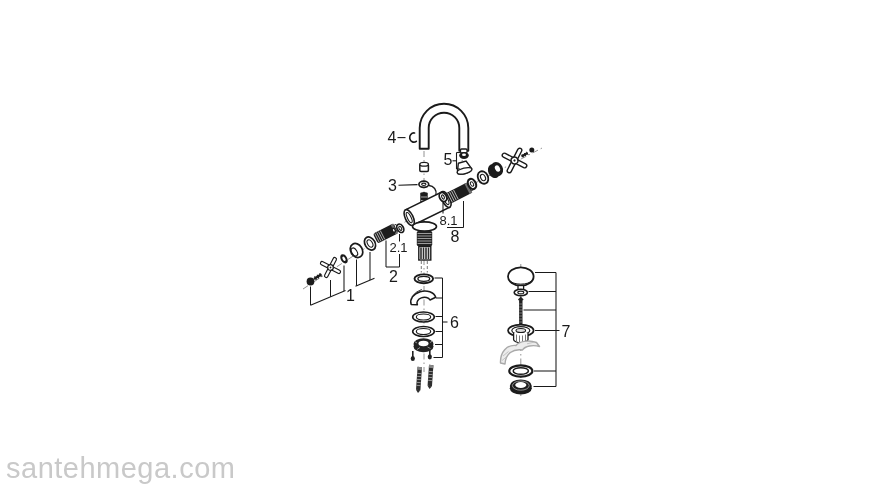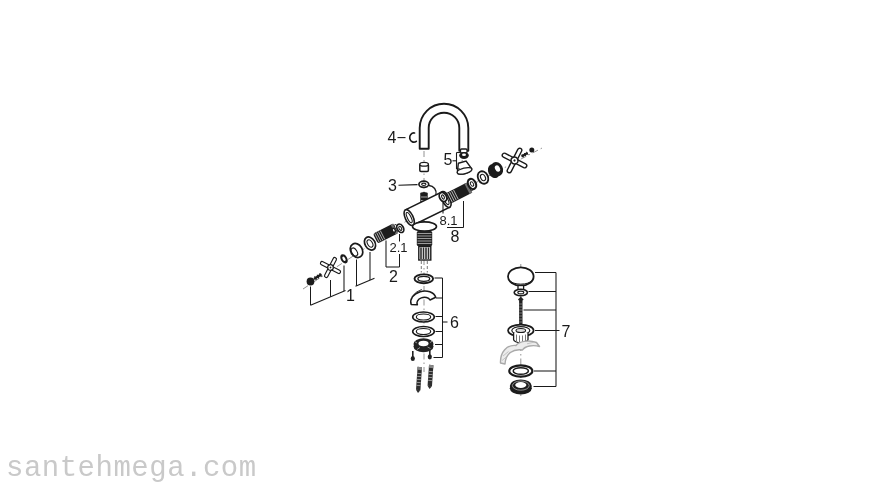--- a/index.html
+++ b/index.html
@@ -2,21 +2,21 @@
 <html><head>
 <meta charset="utf-8">
 <style>
   html,body{margin:0;padding:0;background:#fff;}
   #stage{position:relative;width:880px;height:500px;background:#ffffff;overflow:hidden;
          font-family:"Liberation Sans",sans-serif;}
   svg text{font-family:"Liberation Sans",sans-serif;fill:#1a1a1a;}
   .lbl{font-size:16px;}
   .lbl-sub{font-size:13px;}
   .wm{position:absolute;left:6px;top:452px;font-size:29px;letter-spacing:.5px;
-      color:#c9c9c9;font-family:Liberation Mono, monospace;user-select:none;}
+      color:#c9c9c9;font-family:Liberation Sans, sans-serif;user-select:none;}
 </style>
 </head>
 <body>
 
 <div id="stage">
   <svg width="880" height="500" viewBox="0 0 880 500">
     <defs>
       <g id="xh">
         <rect x="-13.5" y="-2.1" width="27" height="4.2" rx="2.1" transform="rotate(45)" fill="#fff" stroke="#1a1a1a" stroke-width="1.4"></rect>
         <rect x="-13.5" y="-2.1" width="27" height="4.2" rx="2.1" transform="rotate(-45)" fill="#fff" stroke="#1a1a1a" stroke-width="1.4"></rect>

